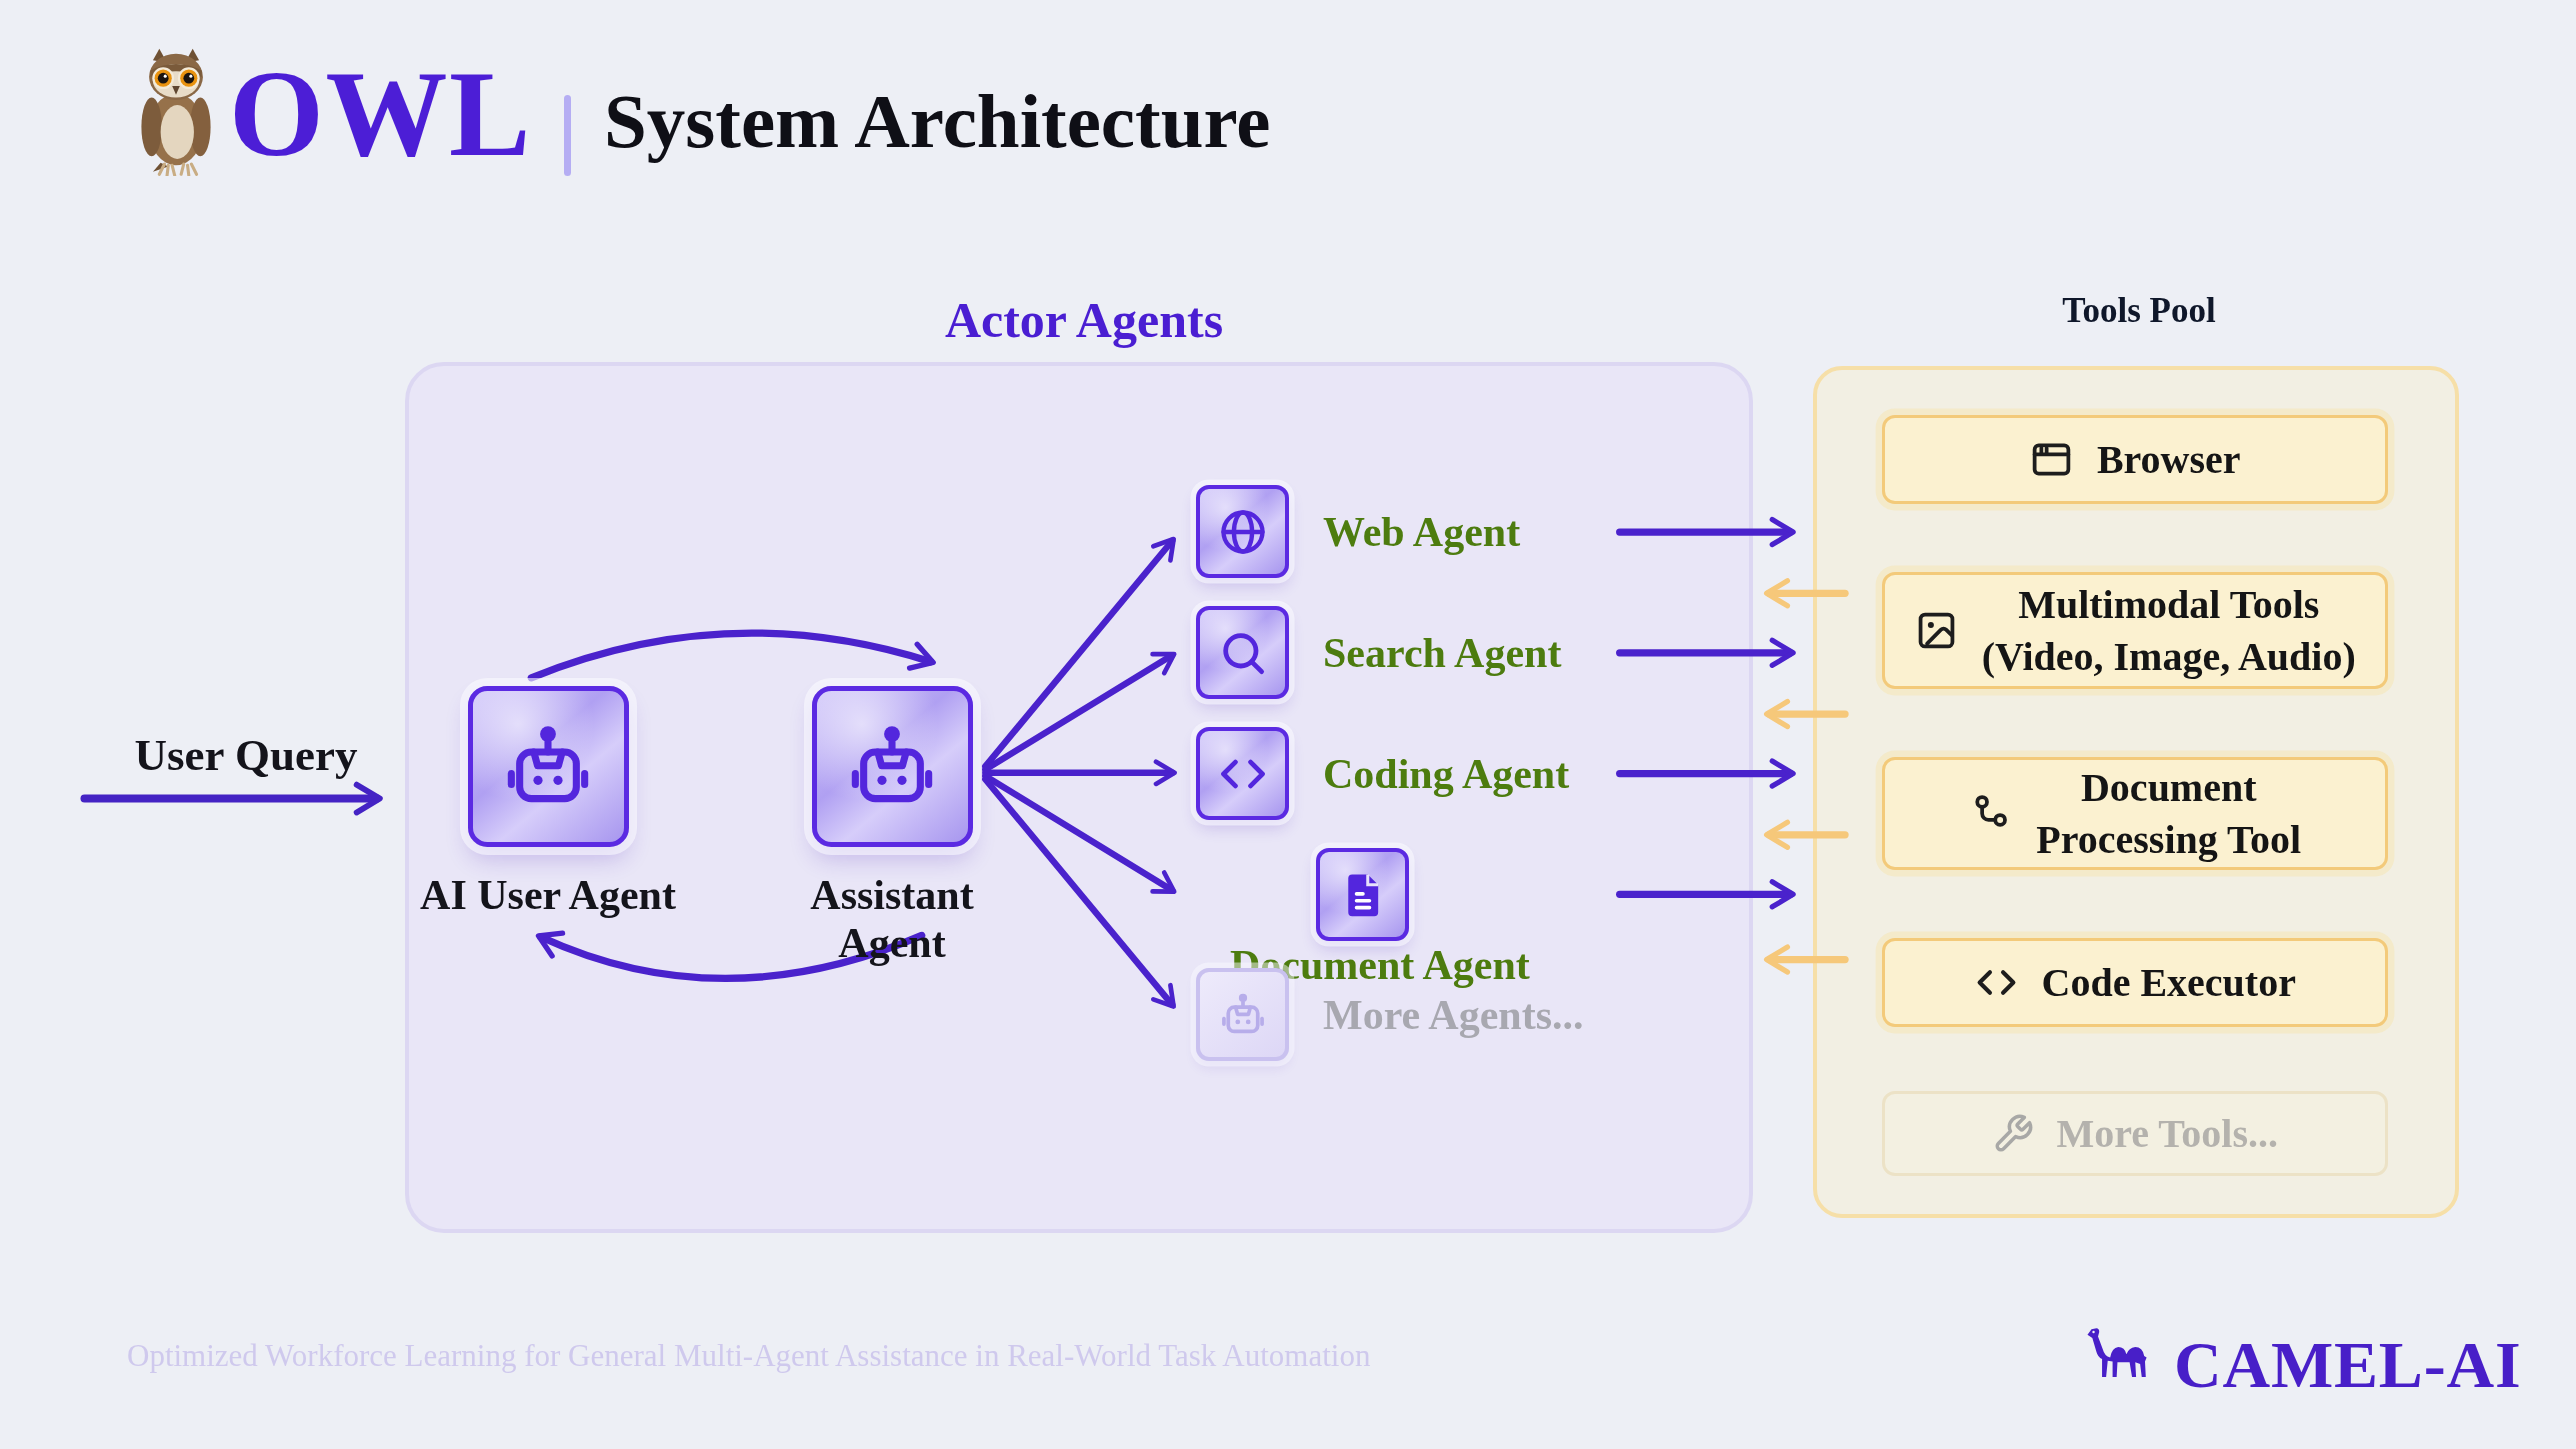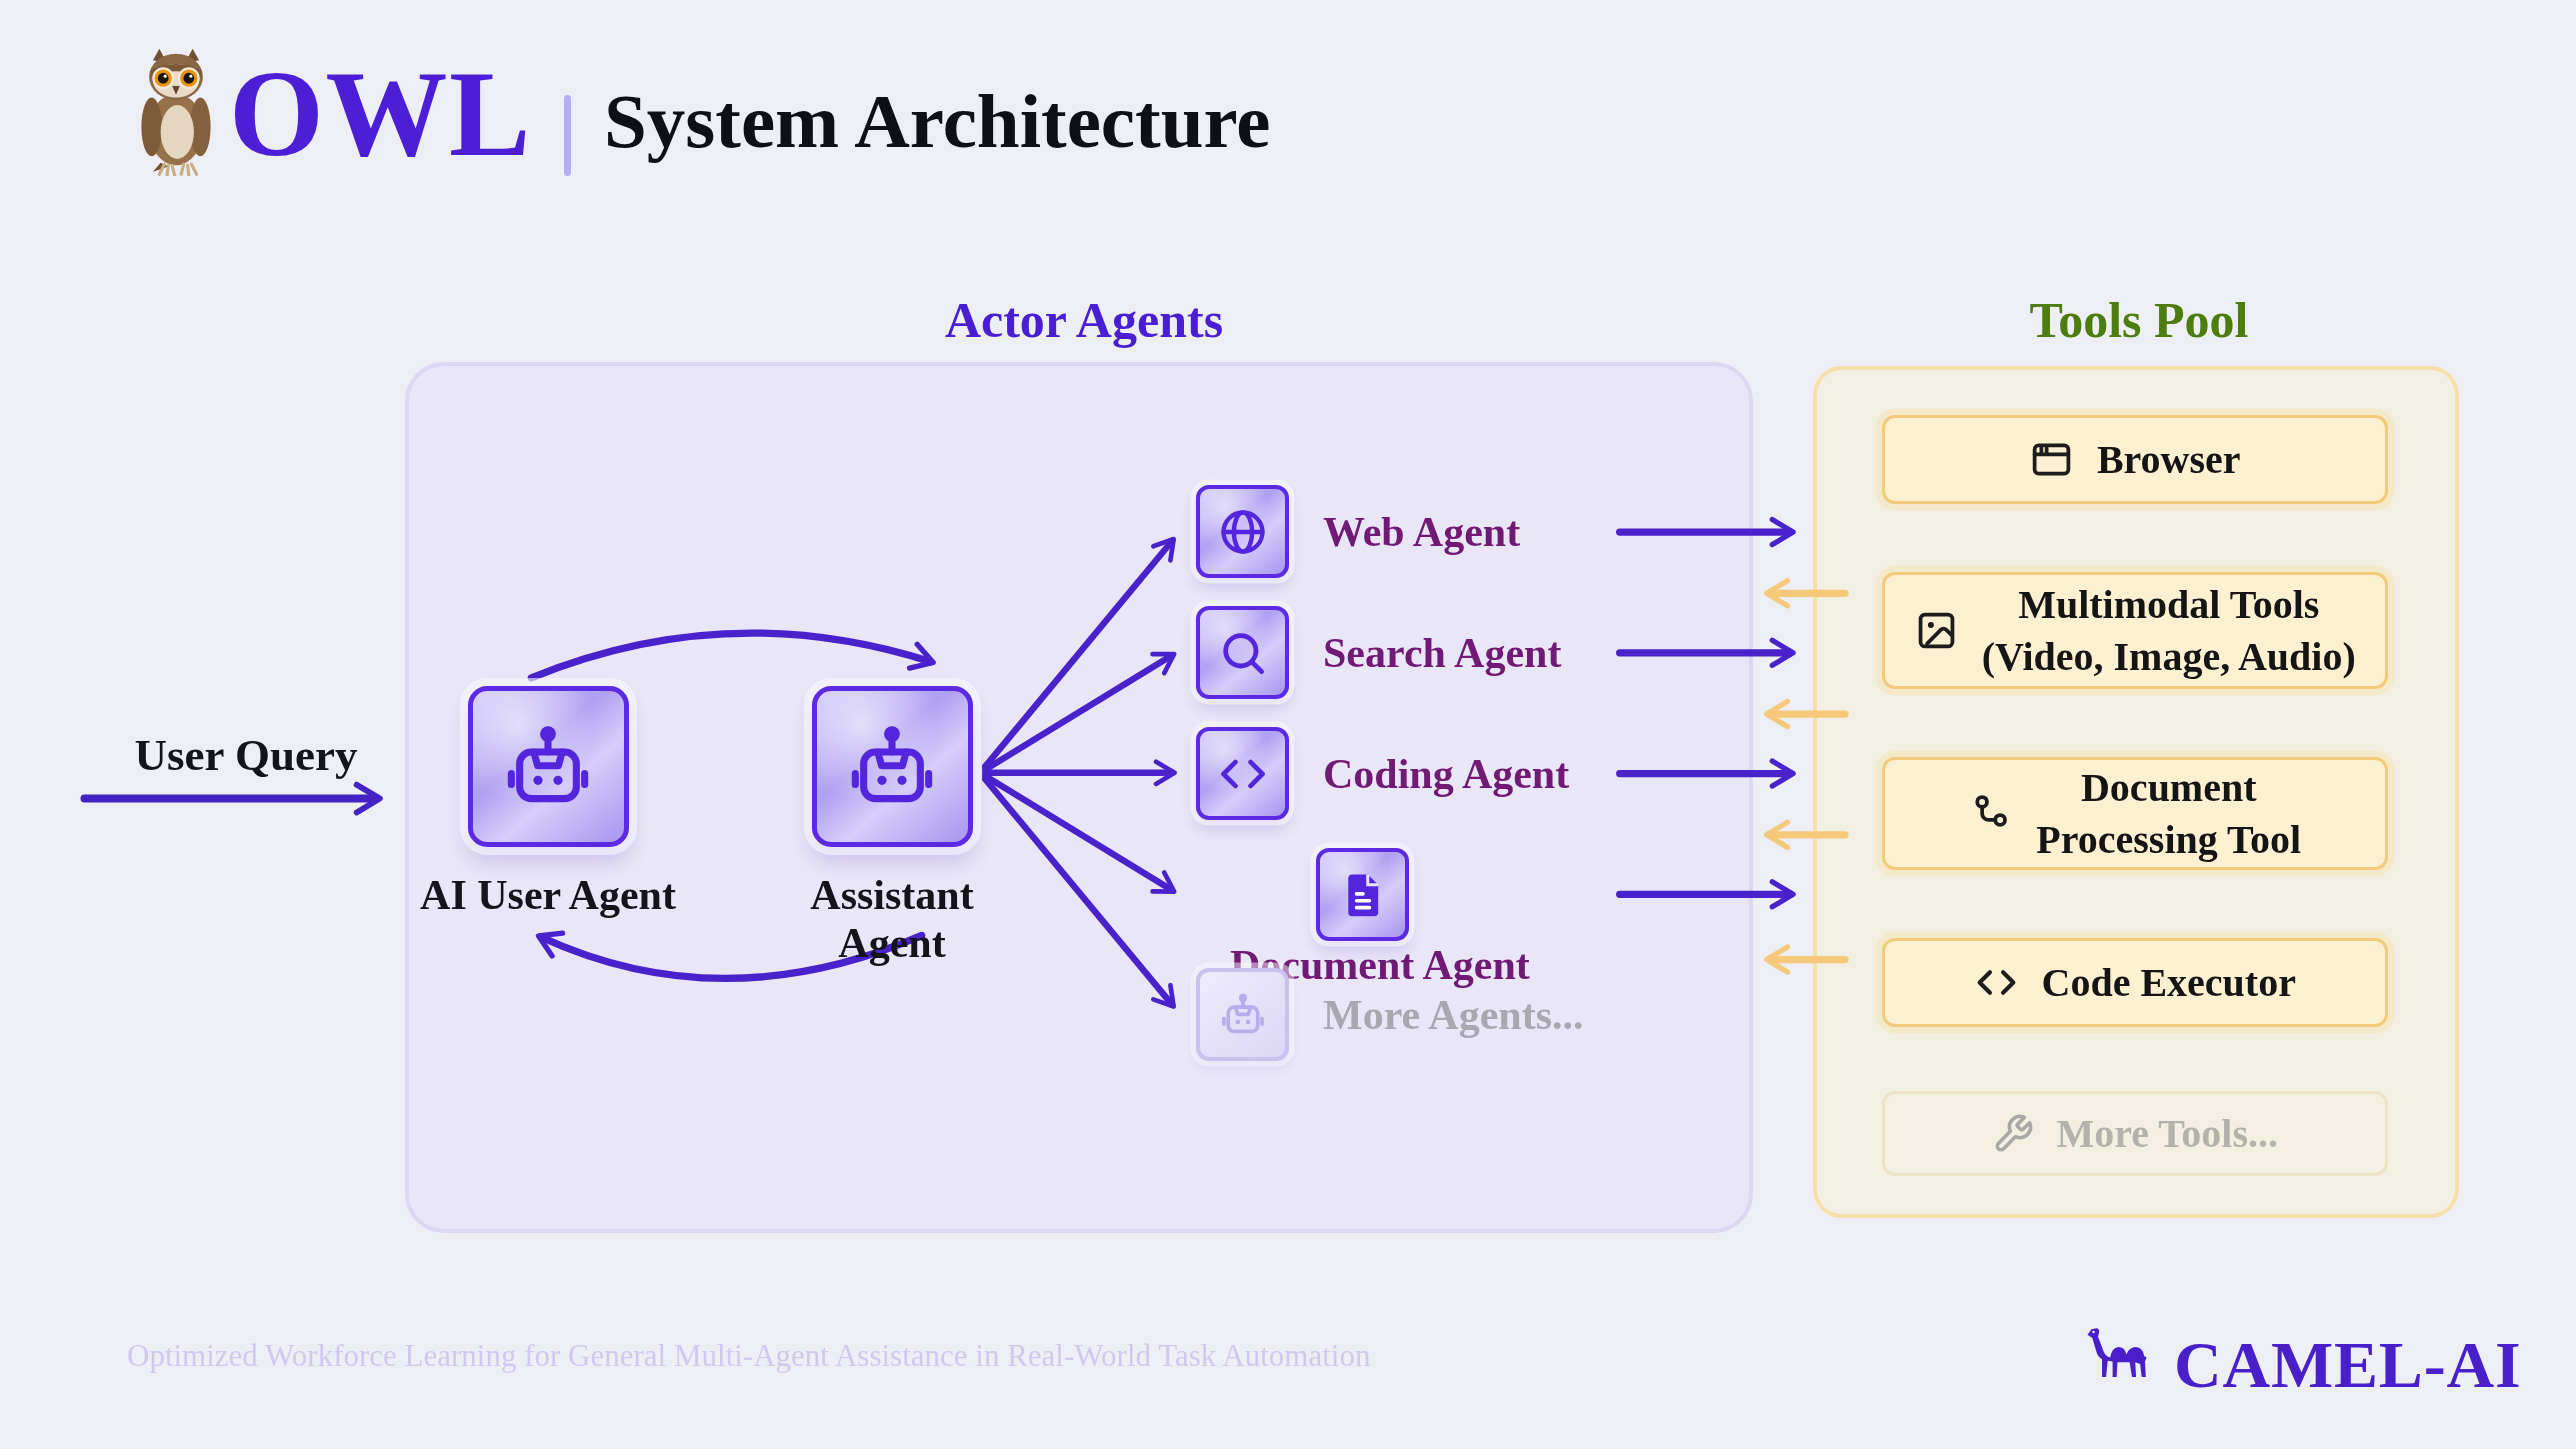--- a/index.html
+++ b/index.html
@@ -26,21 +26,21 @@
     position:absolute; right:90px; top:74px;
     font-size:33px; font-weight:bold; font-style:italic; color:#5431d0; text-decoration:none;
   }
   
   .actor-title{
     position:absolute; left:405px; top:291px; width:1358px; text-align:center;
     font-size:50px; font-weight:bold; color:#4a1ed2;
   }
   .tools-title{
     position:absolute; left:1813px; top:291px; width:652px; text-align:center;
-    font-size:50px; font-weight:bold; color:#4d7c0f;
+    font-size:35px; font-weight:bold; color:#0f172a;
   }
   
   .actor-box{
     position:absolute; left:405px; top:362px; width:1348px; height:871px;
     background:#e9e6f7; border:4.8px solid #dcd7f2; border-radius:39px; box-sizing:border-box;
   }
   .tools-box{
     position:absolute; left:1813px; top:366px; width:646px; height:852px;
     background:#f2efe3; border:4px solid #f6dfa8; border-radius:29px; box-sizing:border-box;
   }
@@ -65,21 +65,21 @@
   .agent-row{position:absolute; left:1196px; height:93px; display:flex; align-items:center;}
   .agent-row .tile{
     width:93px; height:93px; border-radius:13px; flex:0 0 auto;
     border:4px solid #5b2ae2; box-sizing:border-box;
     background:
       radial-gradient(circle at 30% 22%, rgba(255,255,255,.6), rgba(255,255,255,0) 48%),
       linear-gradient(140deg,#cfc5f9 0%,#b0a0f2 40%,#d6cdfa 62%,#a796ef 100%);
     box-shadow:0 0 0 5.6px rgba(250,250,255,.6), 0 8px 14.5px rgba(80,40,190,.2);
     display:flex; align-items:center; justify-content:center; color:#5326dd;
   }
-  .agent-row .row-label{margin-left:34px; font-size:42px; font-weight:bold; color:#701a75; white-space:nowrap;}
+  .agent-row .row-label{margin-left:34px; font-size:42px; font-weight:bold; color:#4d7c0f; white-space:nowrap;}
   .agent-row.faded .tile{
     border-color:#c9c1ef; color:#b7adea;
     background:linear-gradient(140deg,#eeebfb 0%,#ddd7f6 100%);
     box-shadow:0 0 0 5.6px rgba(250,250,255,.5), 0 6.4px 11.3px rgba(80,40,190,.1);
   }
   .agent-row.faded .row-label{color:#a8a8b0;}
   
   .tool-card{
     position:absolute; left:1882px; width:506px; box-sizing:border-box;
     background:#fbf1d0; border:3.2px solid #f3ca7a; border-radius:13px;

